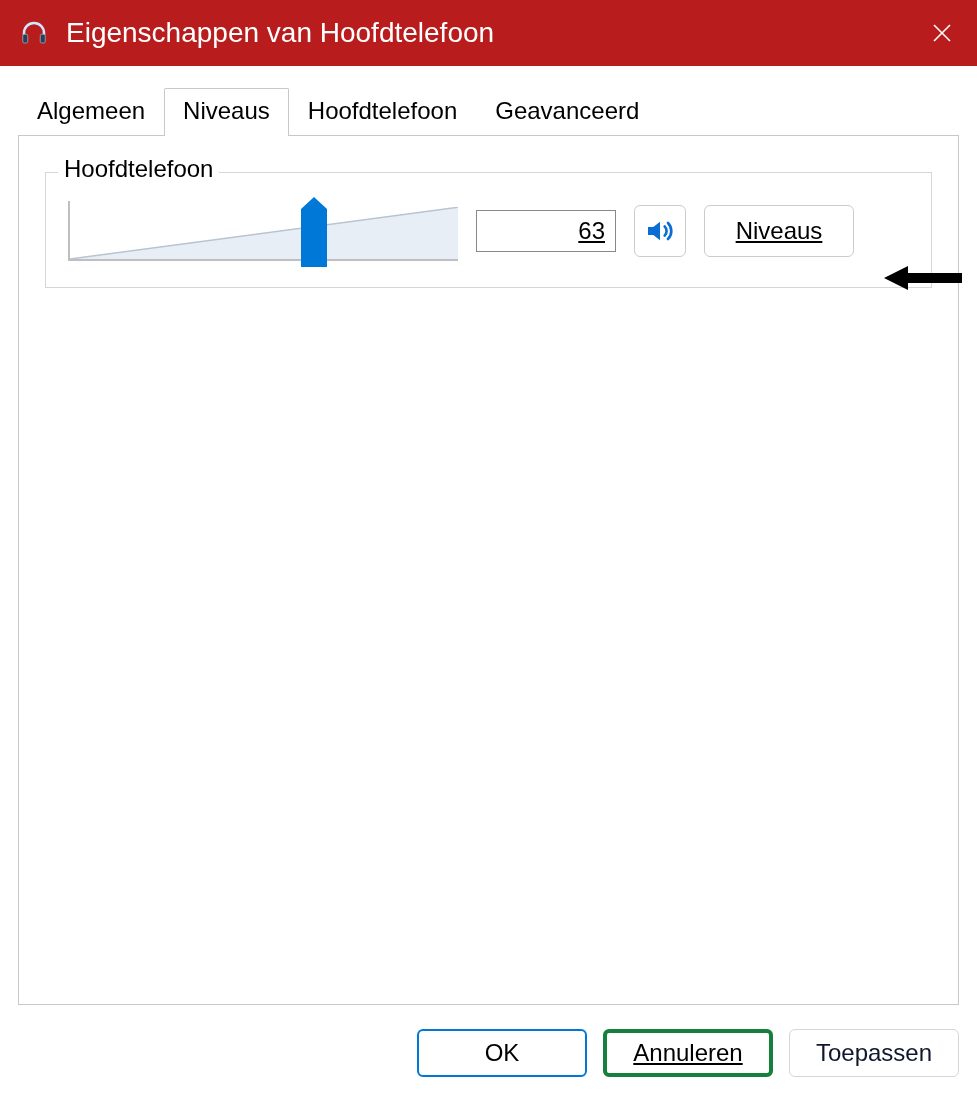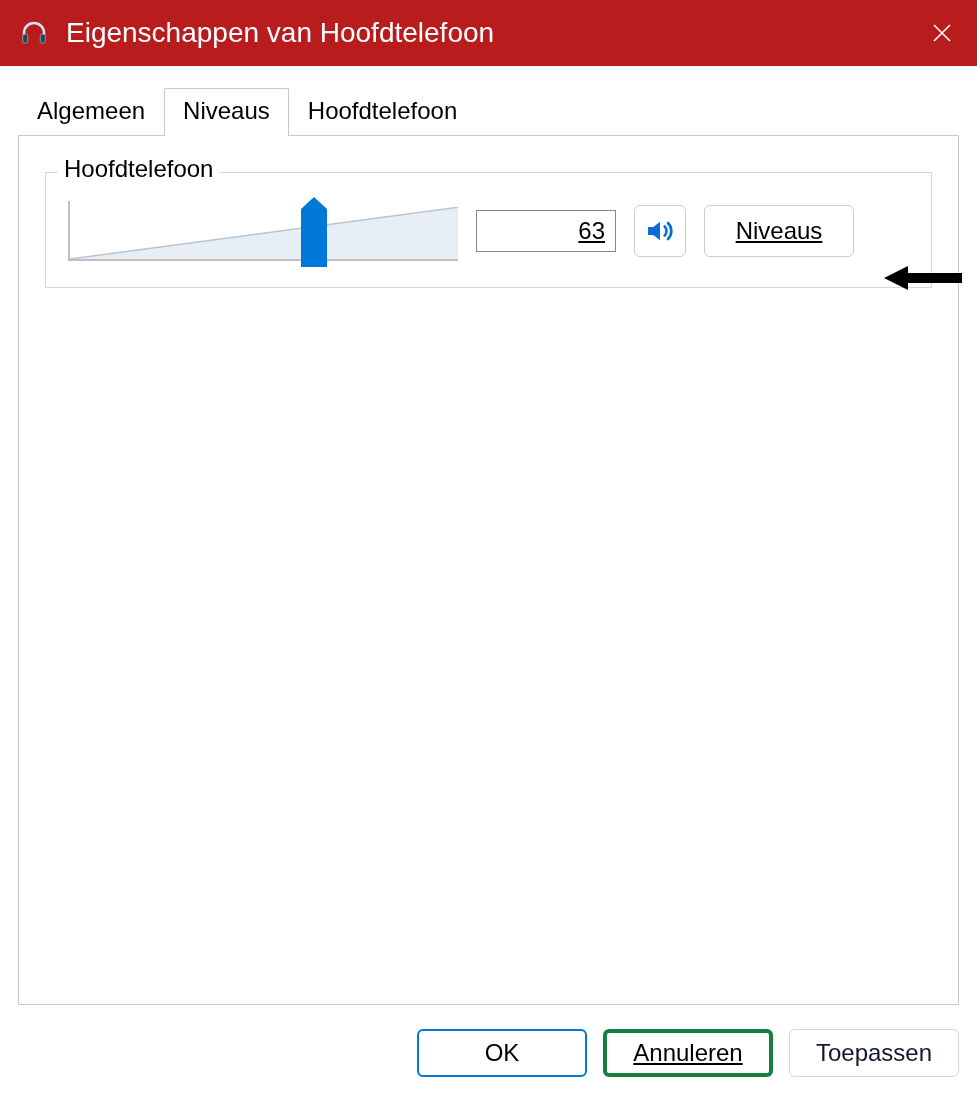--- a/index.html
+++ b/index.html
@@ -243,20 +243,21 @@
     </svg>
   </div>
 </div>
 
 <div class="dialog-body">
 
   <div class="tabs">
     <div class="tab">Algemeen</div>
     <div class="tab active">Niveaus</div>
     <div class="tab">Hoofdtelefoon</div>
+    <div class="tab">Geavanceerd</div>
   </div>
 
   <div class="tabpanel">
 
     <div class="groupbox">
       <span class="legend">Hoofdtelefoon</span>
 
       <div class="row">
         <div class="slider-area">
           <div class="slider-wedge">

